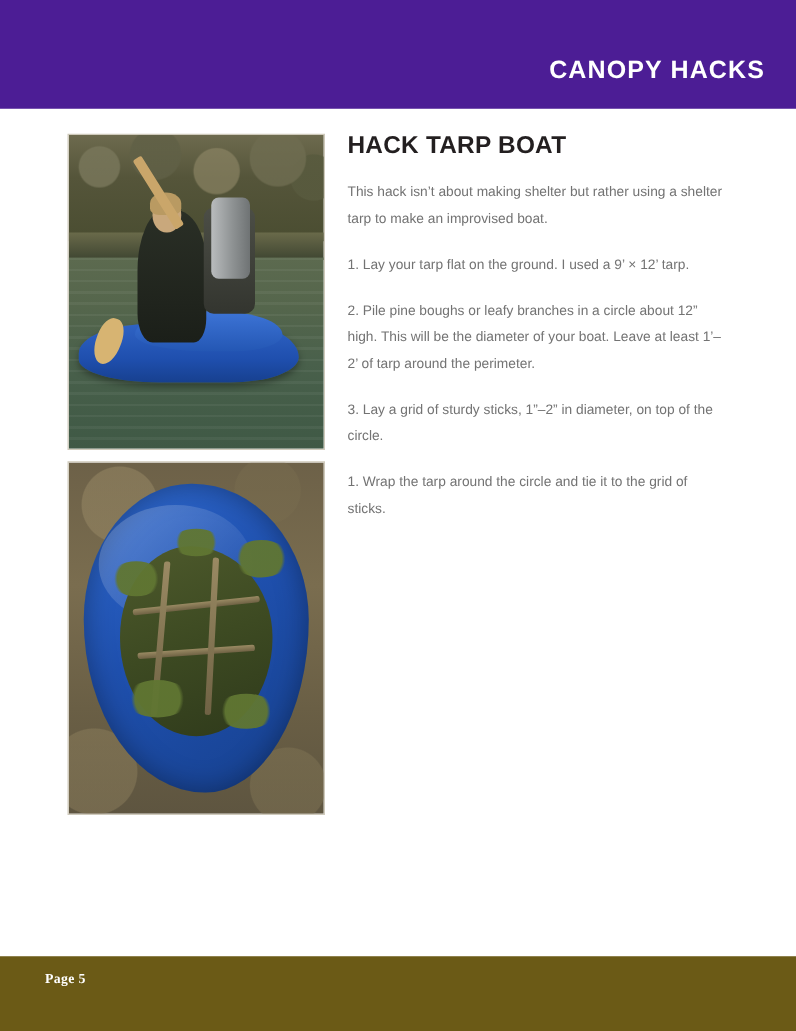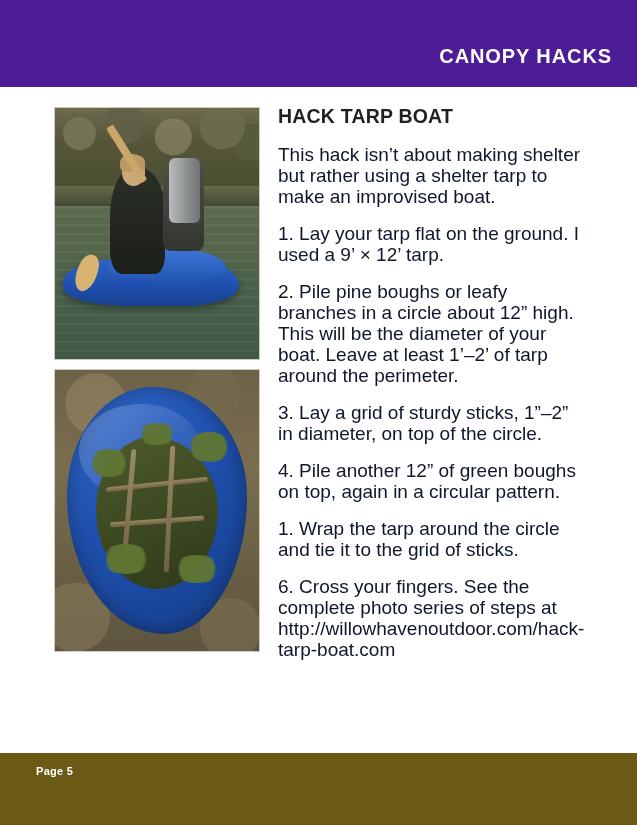--- a/index.html
+++ b/index.html
@@ -40,22 +40,23 @@
     letter-spacing: 0.9px;
     color: #ffffff;
     text-transform: uppercase;
   }
   
   .footer-band {
     position: absolute;
     left: 0;
     bottom: 0;
     width: 637px;
-    height: 72px;
+    height: 60px;
     background: #6b5a16;
+    font-family: Liberation Serif, serif;
   }
   .footer-page {
     position: absolute;
     left: 36px;
     top: 12px;
     font-size: 11px;
     font-weight: bold;
     color: #ffffff;
     letter-spacing: 0.3px;
   }
@@ -215,24 +216,24 @@
     width: 305px;
   }
   .hack-title {
     font-size: 19.5px;
     font-weight: bold;
     letter-spacing: 0.2px;
     margin: 0 0 16px 0;
     color: #231f20;
   }
   .para {
-    font-size: 19px;
+    font-size: 11px;
     line-height: 21px;
     margin: 0 0 16px 0;
-    color: #0f172a;
+    color: #737373;
   }
   .para:last-child { margin-bottom: 0; }
 </style>
 </head>
 <body>
 
 <div class="page">
 
   <div class="header-band">
     <div class="header-title">CANOPY HACKS</div>
@@ -276,23 +277,21 @@
       </div>
 
     </div>
 
     <div class="text-col">
       <h2 class="hack-title">HACK TARP BOAT</h2>
       <p class="para">This hack isn’t about making shelter but rather using a shelter tarp to make an improvised boat.</p>
       <p class="para">1. Lay your tarp flat on the ground. I used a 9’ × 12’ tarp.</p>
       <p class="para">2. Pile pine boughs or leafy branches in a circle about 12” high. This will be the diameter of your boat. Leave at least 1’–2’ of tarp around the perimeter.</p>
       <p class="para">3. Lay a  grid of sturdy sticks, 1”–2” in diameter, on top of the circle.</p>
-      <p class="para">4. Pile another 12” of green boughs on top, again in a circular pattern.</p>
       <p class="para">1. Wrap the tarp around the circle and tie it to the grid of sticks.</p>
-      <p class="para">6. Cross your fingers. See the complete photo series of steps at http://willowhavenoutdoor.com/hack-tarp-boat.com</p>
     </div>
 
   </div>
 
   <div class="footer-band">
     <div class="footer-page">Page 5</div>
   </div>
 
 </div>
 

